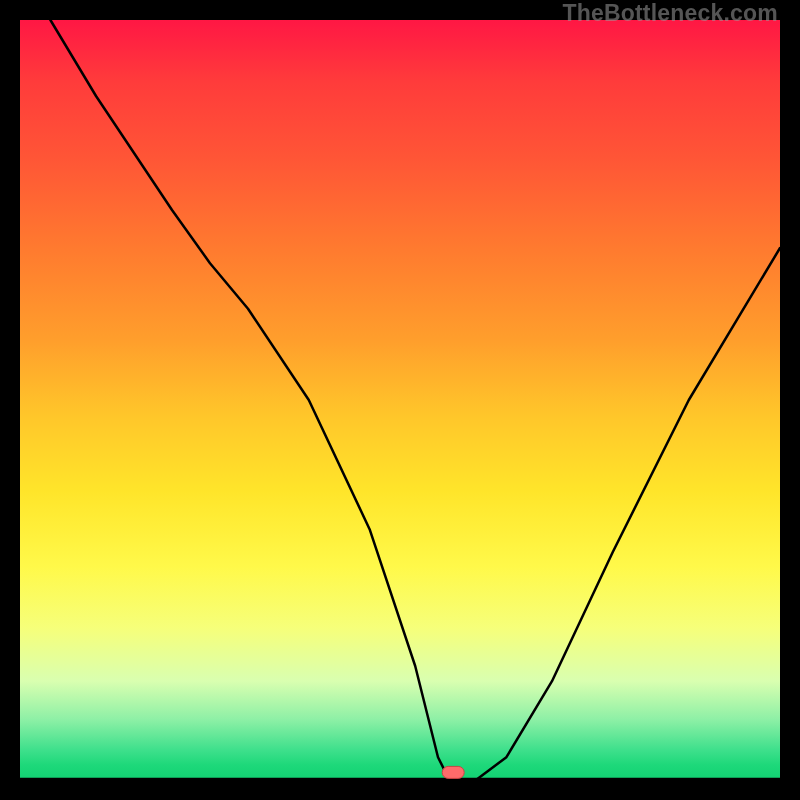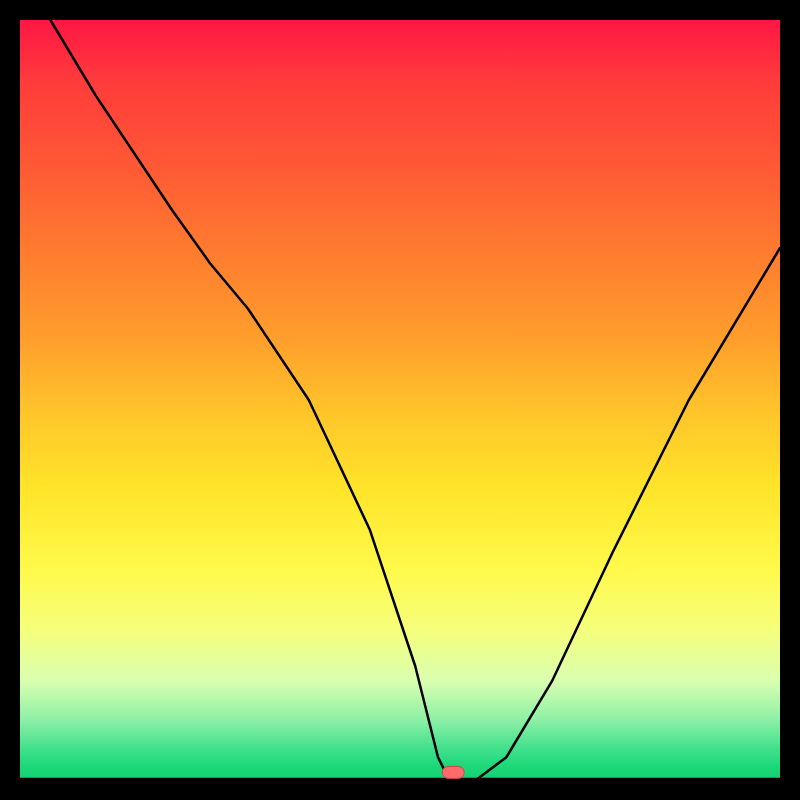--- a/index.html
+++ b/index.html
@@ -73,13 +73,14 @@
 
   <svg class="curve" viewBox="0 0 760 760" preserveAspectRatio="none">
 
     <path id="baseline" d="M0 759 L760 759" fill="none" stroke="#000" stroke-width="2.5"></path>
 
     <path id="vcurve" d="M30.4 0.0 L76.0 76.0 L152.0 190.0 L190.0 243.2 L228.0 288.8 L288.8 380.0 L349.6 509.2 L395.2 646.0 L418.0 737.2 L425.6 752.4 L440.8 760.0 L456.0 760.0 L486.4 737.2 L532.0 661.2 L592.8 532.0 L668.8 380.0 L760.0 228.0" fill="none" stroke="#000" stroke-width="2.5" stroke-linejoin="round" stroke-linecap="round"></path>
 
     <rect id="pill" class="pill" rx="6" ry="6" width="22" height="12" x="422.2" y="746.4"></rect>
   </svg>
 
+  <div class="watermark">TheBottleneck.com</div>
 </div>
 
 </body></html>

